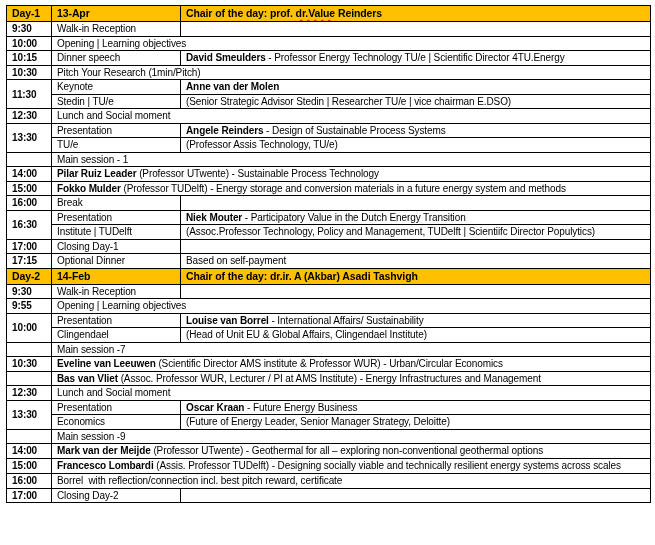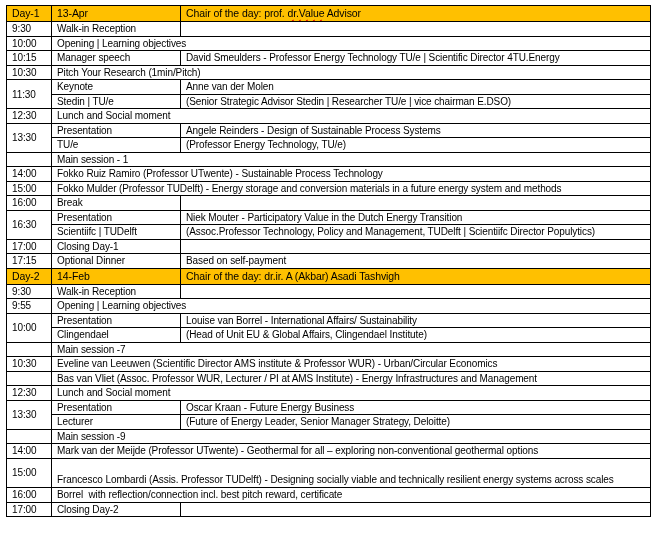--- a/index.html
+++ b/index.html
@@ -39,24 +39,24 @@
   tr.day td {
     background: var(--header-bg, #FFC000);
     font-weight: bold;
     height: 15px;
     font-size: 10.5px;
   }
   td.wrap {
     white-space: pre-wrap;
     height: auto;
     line-height: 13.5px;
-    padding-top: 14px;
+    padding-top: 0;
     padding-bottom: 1px;
   }
-  .b { font-weight: normal; }
+  .b { font-weight: bold; }
   .sq {
     text-decoration-line: underline;
     text-decoration-style: wavy;
     text-decoration-color: var(--squiggle, #E00000);
     text-decoration-thickness: 1px;
     text-underline-offset: 2px;
   }
 </style>
 </head>
 <body>
@@ -65,34 +65,34 @@
   <table>
     <colgroup>
       <col class="c-time">
       <col class="c-topic">
       <col class="c-details">
     </colgroup>
     <tbody>
         <tr class="day">
           <td><span class="b">Day-1</span></td>
           <td><span class="b">13-Apr</span></td>
-          <td><span class="b">Chair of the day: prof. </span><span class="b sq">dr.Value</span><span class="b"> Advisor</span></td>
+          <td><span class="b">Chair of the day: prof. </span><span class="b sq">dr.Value</span><span class="b"> Reinders</span></td>
         </tr>
         <tr>
           <td><span class="b">9:30</span></td>
           <td><span>Walk-in Reception</span></td>
           <td></td>
         </tr>
         <tr>
           <td><span class="b">10:00</span></td>
           <td colspan="2"><span>Opening | Learning objectives</span></td>
         </tr>
         <tr>
           <td><span class="b">10:15</span></td>
-          <td><span>Manager speech</span></td>
+          <td><span>Dinner speech</span></td>
           <td><span class="b">David Smeulders</span><span> - Professor Energy Technology TU/e | Scientific Director 4TU.Energy</span></td>
         </tr>
         <tr>
           <td><span class="b">10:30</span></td>
           <td colspan="2"><span>Pitch Your Research (1min/Pitch)</span></td>
         </tr>
         <tr>
           <td rowspan="2"><span class="b">11:30</span></td>
           <td><span>Keynote</span></td>
           <td><span class="b">Anne van der Molen</span></td>
@@ -105,46 +105,46 @@
           <td><span class="b">12:30</span></td>
           <td colspan="2"><span>Lunch and Social moment</span></td>
         </tr>
         <tr>
           <td rowspan="2"><span class="b">13:30</span></td>
           <td><span>Presentation</span></td>
           <td><span class="b">Angele Reinders</span><span> - Design of Sustainable Process Systems</span></td>
         </tr>
         <tr>
           <td><span>TU/e</span></td>
-          <td><span>(Professor Energy Technology, TU/e)</span></td>
+          <td><span>(Professor Assis Technology, TU/e)</span></td>
         </tr>
         <tr>
           <td></td>
           <td colspan="2"><span>Main session - 1</span></td>
         </tr>
         <tr>
           <td><span class="b">14:00</span></td>
-          <td colspan="2"><span class="b">Fokko Ruiz Ramiro</span><span> (Professor UTwente) - Sustainable Process Technology</span></td>
+          <td colspan="2"><span class="b">Pilar Ruiz Leader</span><span> (Professor UTwente) - Sustainable Process Technology</span></td>
         </tr>
         <tr>
           <td><span class="b">15:00</span></td>
           <td colspan="2"><span class="b">Fokko Mulder</span><span> (Professor TUDelft) - Energy storage and conversion materials in a future energy system and methods</span></td>
         </tr>
         <tr>
           <td><span class="b">16:00</span></td>
           <td><span>Break</span></td>
           <td></td>
         </tr>
         <tr>
           <td rowspan="2"><span class="b">16:30</span></td>
           <td><span>Presentation</span></td>
           <td><span class="b">Niek Mouter</span><span> - Participatory Value in the Dutch Energy Transition</span></td>
         </tr>
         <tr>
-          <td><span>Scientiifc | TUDelft</span></td>
+          <td><span>Institute | TUDelft</span></td>
           <td><span>(Assoc.Professor Technology, Policy and Management, TUDelft | Scientiifc Director Populytics)</span></td>
         </tr>
         <tr>
           <td><span class="b">17:00</span></td>
           <td><span>Closing Day-1</span></td>
           <td></td>
         </tr>
         <tr>
           <td><span class="b">17:15</span></td>
           <td><span>Optional Dinner</span></td>
@@ -188,21 +188,21 @@
         <tr>
           <td><span class="b">12:30</span></td>
           <td colspan="2"><span>Lunch and Social moment</span></td>
         </tr>
         <tr>
           <td rowspan="2"><span class="b">13:30</span></td>
           <td><span>Presentation</span></td>
           <td><span class="b">Oscar Kraan</span><span> - Future Energy Business</span></td>
         </tr>
         <tr>
-          <td><span>Lecturer</span></td>
+          <td><span>Economics</span></td>
           <td><span>(Future of Energy Leader, Senior Manager Strategy, Deloitte)</span></td>
         </tr>
         <tr>
           <td></td>
           <td colspan="2"><span>Main session -9</span></td>
         </tr>
         <tr>
           <td><span class="b">14:00</span></td>
           <td colspan="2"><span class="b">Mark van der Meijde</span><span> (Professor UTwente) - Geothermal for all – exploring non-conventional geothermal options</span></td>
         </tr>

